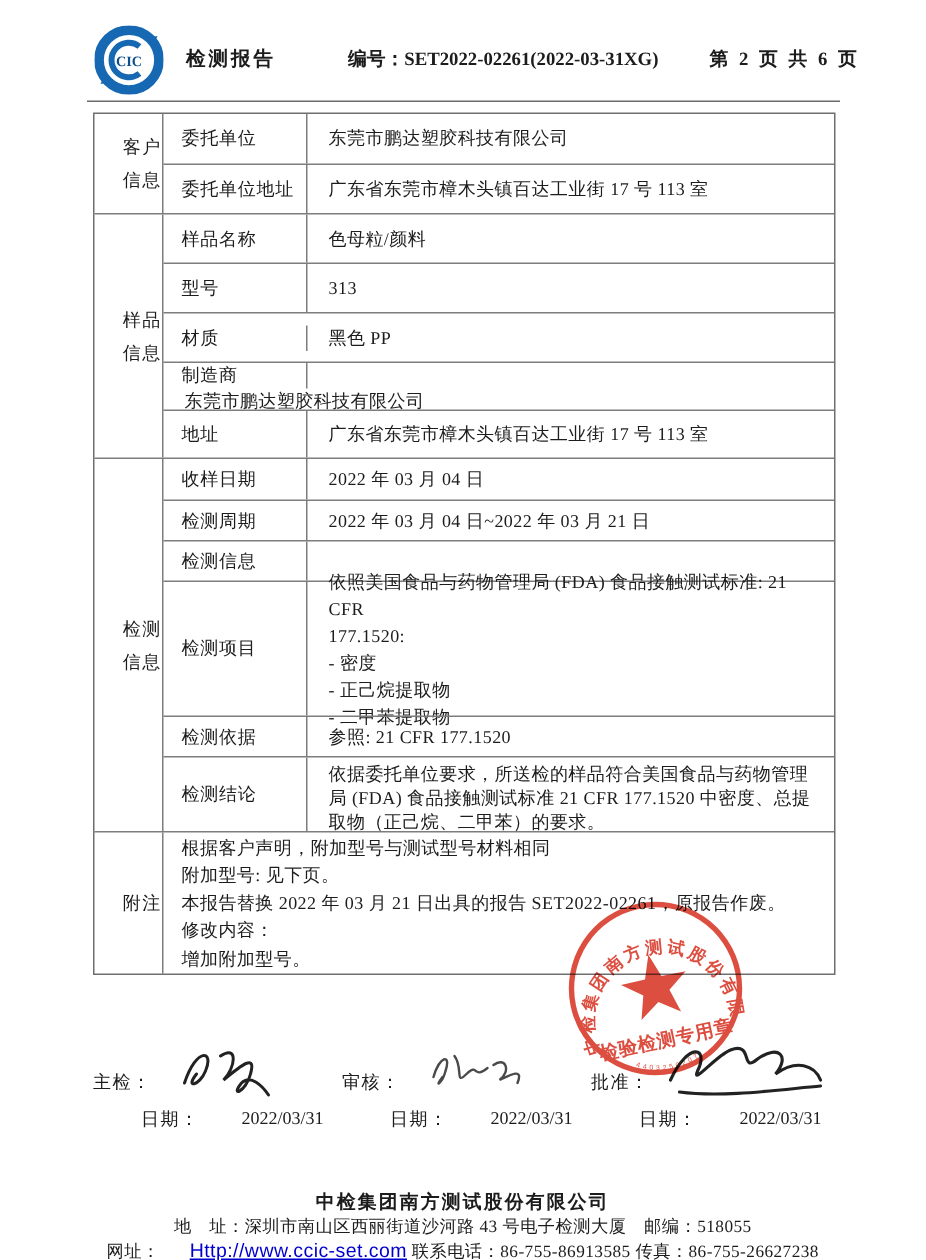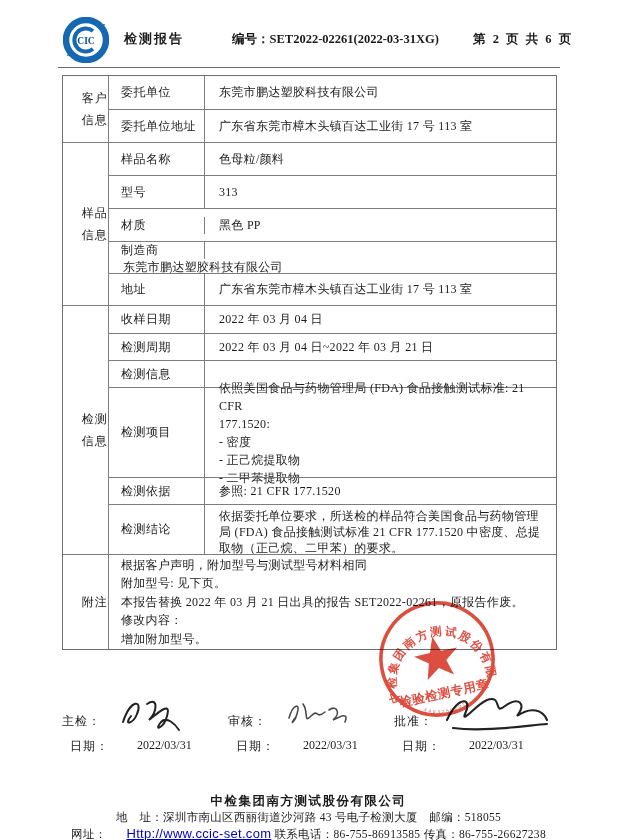--- a/index.html
+++ b/index.html
@@ -35,21 +35,21 @@
   .tline{line-height:18px;}
   .nline{line-height:18.6px;}
 
   
   .sig-row{left:62px;top:686px;width:500px;display:flex;font-size:12px;}
   .sig-col{width:166px;flex:none;display:flex;align-items:flex-end;}
   .sig-role{padding-bottom:6px;letter-spacing:1px;white-space:nowrap;}
   .sig-art{margin-left:8px;}
   .date-row{left:62px;top:738px;width:500px;display:flex;font-size:12px;}
   .date-col{width:166px;flex:none;display:flex;}
-  .date-label{margin-left:8px;letter-spacing:1px;}
+  .date-label{margin-left:32px;letter-spacing:1px;}
   .date-value{margin-left:28px;}
 
   
   .stamp{left:371px;top:593px;width:132px;height:132px;mix-blend-mode:multiply;opacity:.9;}
 
   
   .ftr{left:0;width:617px;text-align:center;}
   .ftr-company{top:793px;font-size:12.5px;font-weight:bold;letter-spacing:1.5px;}
   .ftr-address{top:810px;font-size:11.5px;letter-spacing:.3px;}
   .ftr-web{top:826px;font-size:11.5px;letter-spacing:.3px;}

